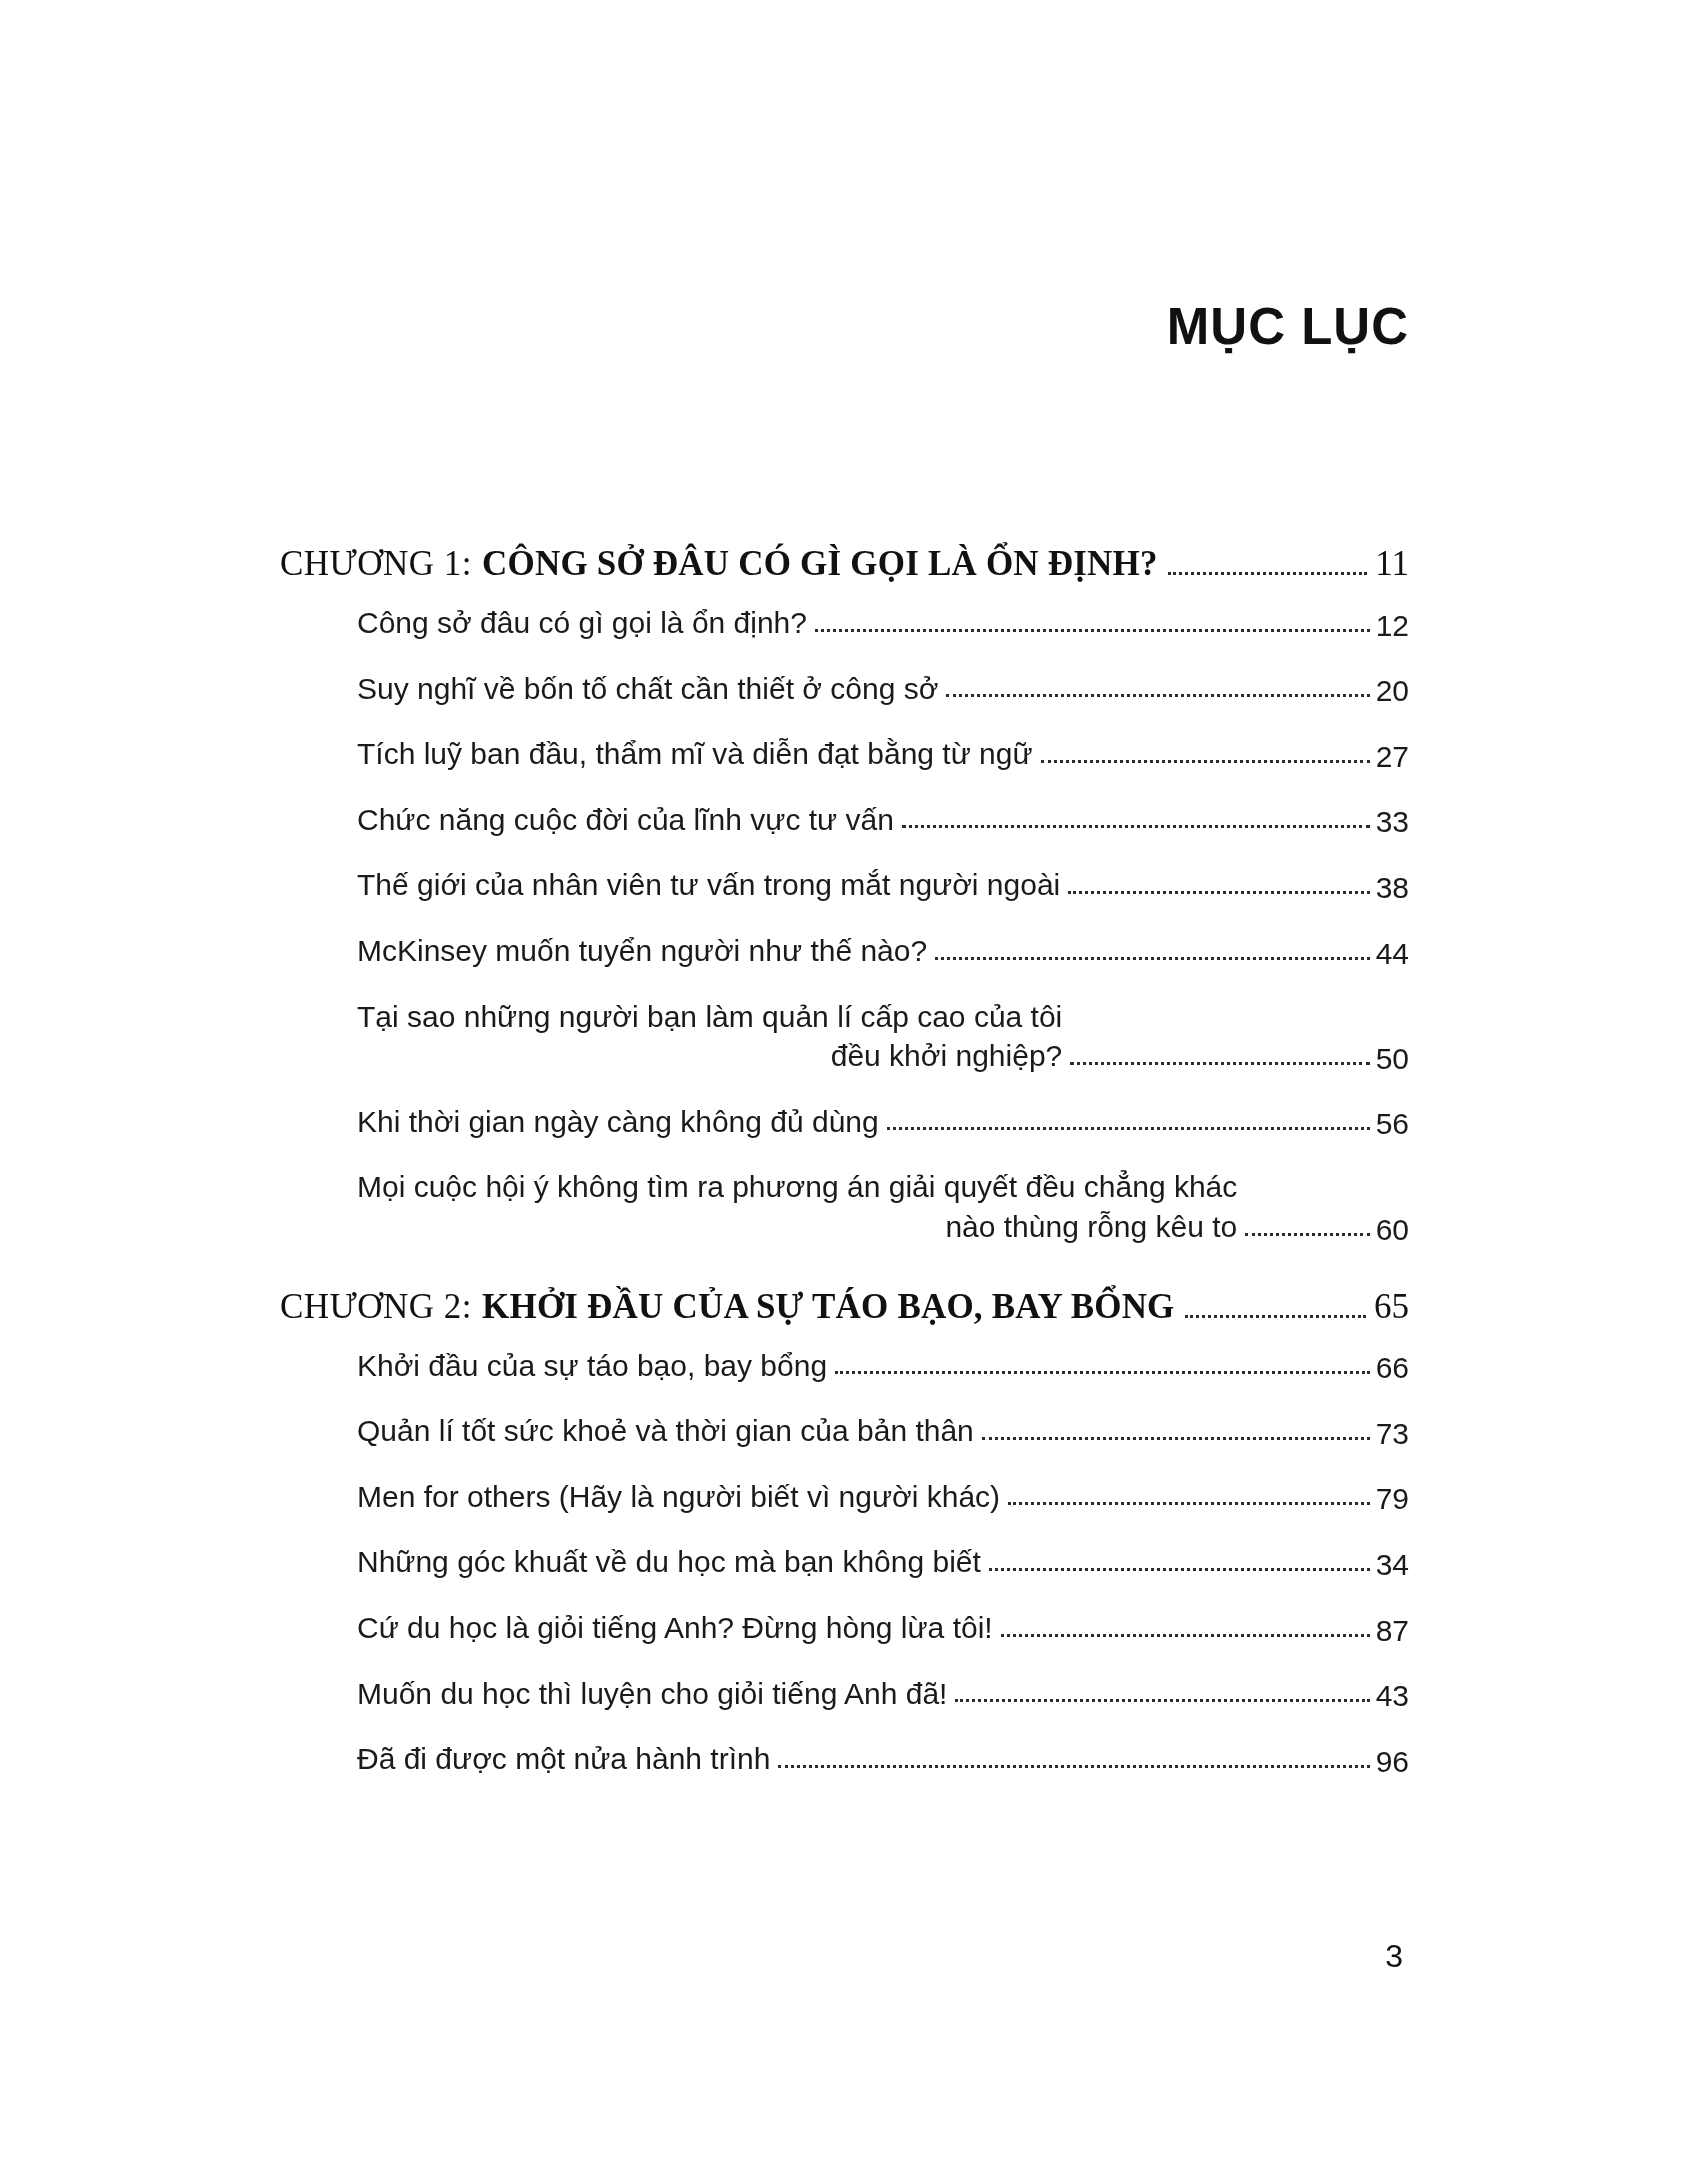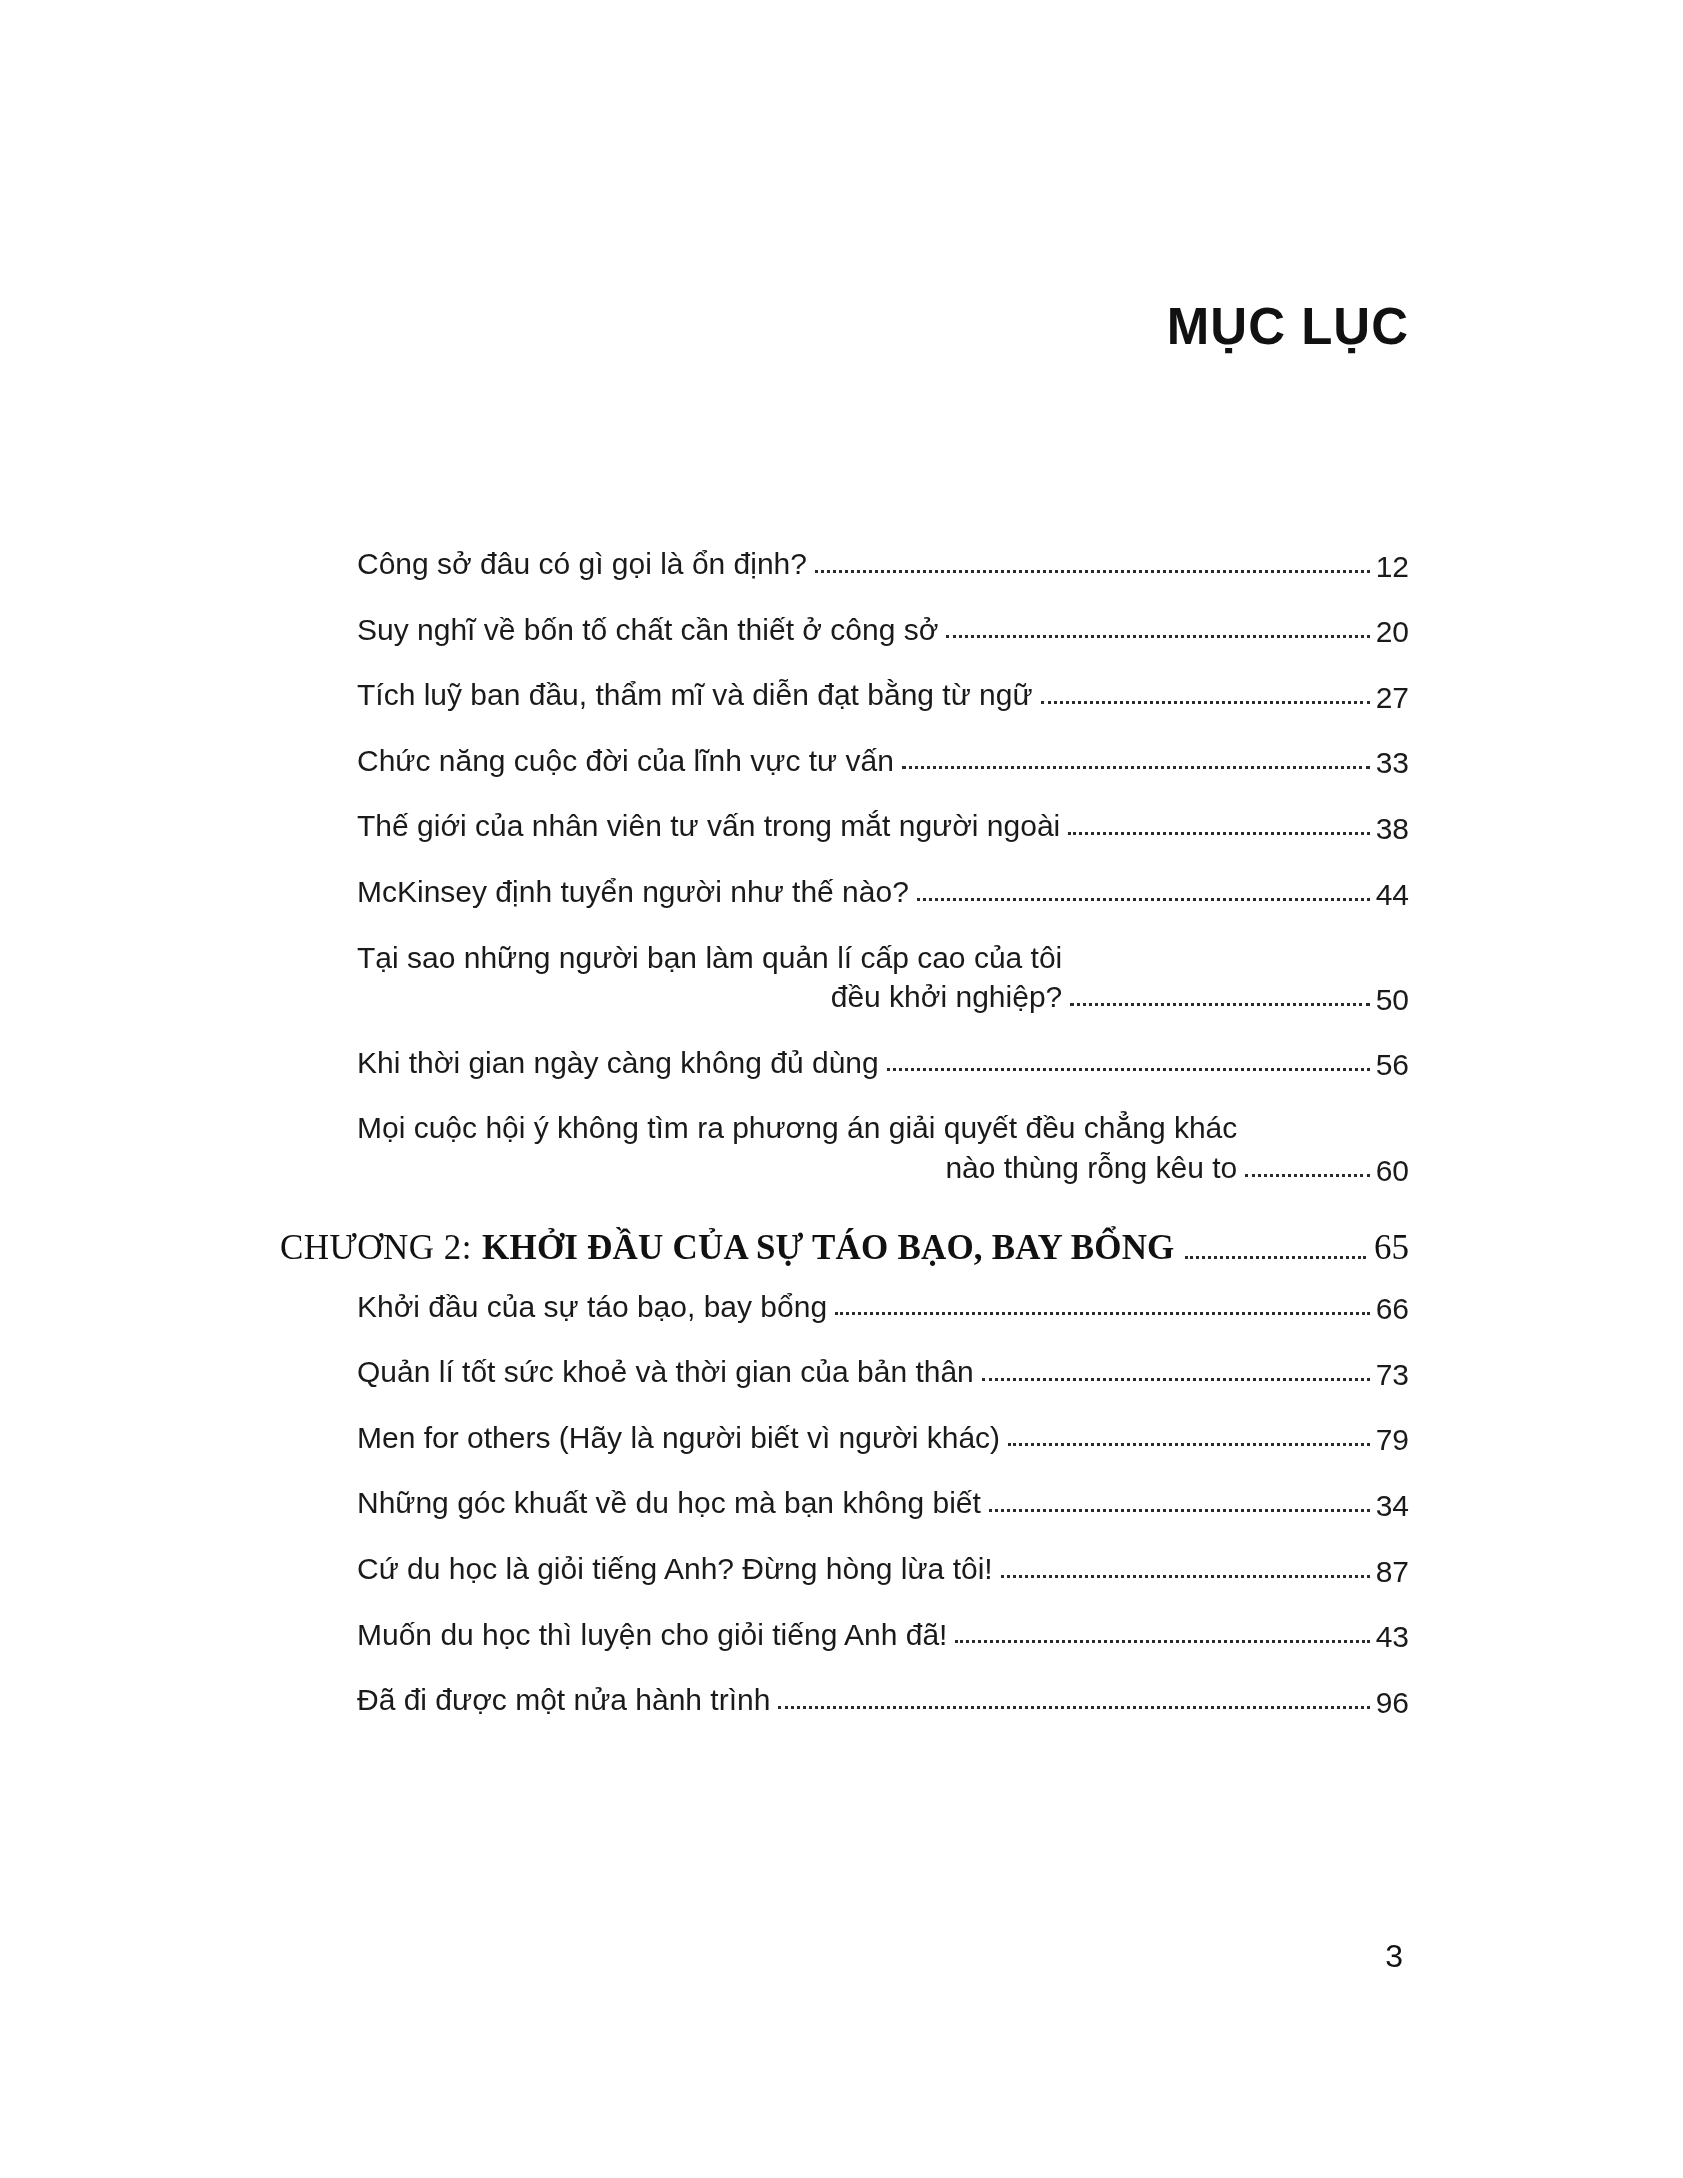--- a/index.html
+++ b/index.html
@@ -111,20 +111,26 @@
   }
 </style>
 </head>
 <body>
 
 <div class="page">
   <div class="content">
     <h1 class="page-title">MỤC LỤC</h1>
     <div class="toc">
 
+      <div class="chapter-row">
+        <span class="chapter-label">CHƯƠNG 1:</span>
+        <span class="chapter-title">CÔNG SỞ ĐÂU CÓ GÌ GỌI LÀ ỔN ĐỊNH?</span>
+        <span class="dots"></span>
+        <span class="page-num">11</span>
+      </div>
 
       <div class="entry-row">
         <span class="text-block">Công sở đâu có gì gọi là ổn định?</span>
         <span class="dots"></span>
         <span class="page-num">12</span>
       </div>
 
       <div class="entry-row">
         <span class="text-block">Suy nghĩ về bốn tố chất cần thiết ở công sở</span>
         <span class="dots"></span>
@@ -143,21 +149,21 @@
         <span class="page-num">33</span>
       </div>
 
       <div class="entry-row">
         <span class="text-block">Thế giới của nhân viên tư vấn trong mắt người ngoài</span>
         <span class="dots"></span>
         <span class="page-num">38</span>
       </div>
 
       <div class="entry-row">
-        <span class="text-block">McKinsey định tuyển người như thế nào?</span>
+        <span class="text-block">McKinsey muốn tuyển người như thế nào?</span>
         <span class="dots"></span>
         <span class="page-num">44</span>
       </div>
 
       <div class="entry-row multiline">
         <span class="text-block">
           <span class="l1">Tại sao những người bạn làm quản lí cấp cao của tôi</span>
           <span class="l2">đều khởi nghiệp?</span>
         </span>
         <span class="dots"></span>

